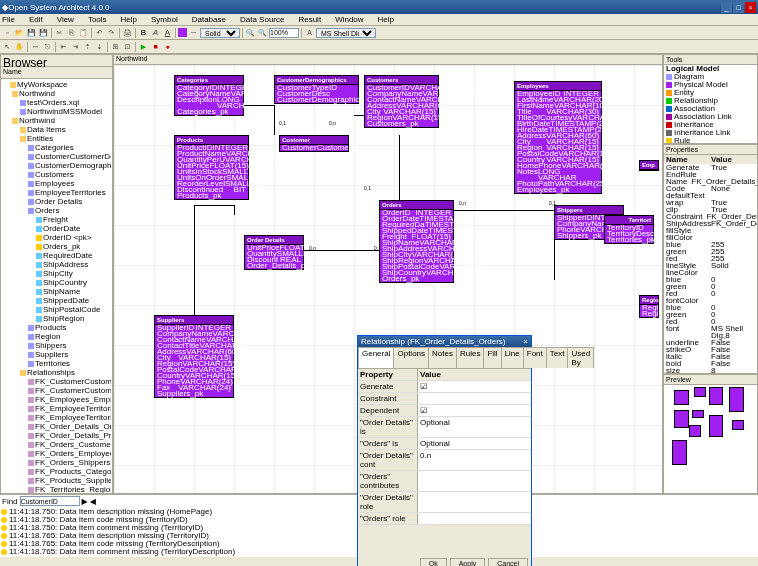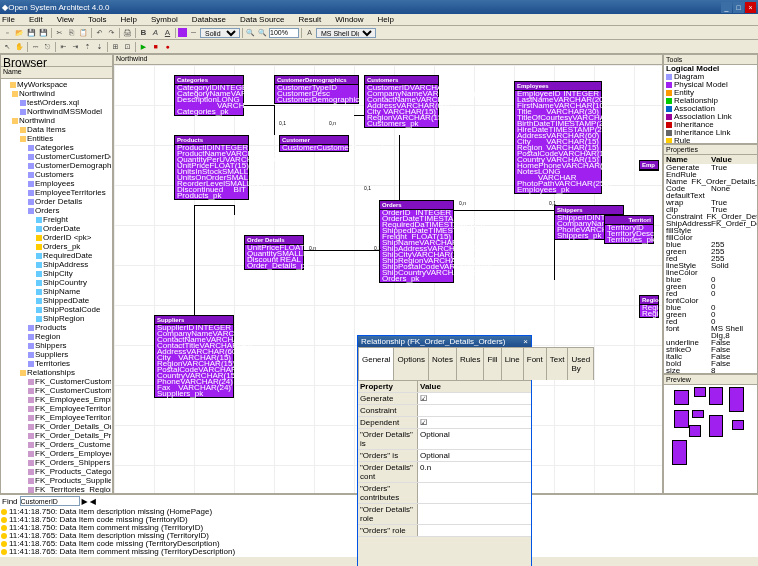--- a/index.html
+++ b/index.html
@@ -45,21 +45,21 @@
 .right .panel{background:#fff;border:1px solid #aca899;flex:1;overflow:hidden}
 .right .phdr{background:#ece9d8;font-size:7px;padding:1px 2px;border-bottom:1px solid #aca899}
 .right .plist{font-size:6px}
 .right .plist .item{padding:0 2px;display:flex;align-items:center;gap:2px;line-height:8px}
 .right .plist .ic{width:6px;height:6px}
 .preview{height:120px;background:#fff;border:1px solid #aca899;position:relative}
 .preview .pent{position:absolute;background:#a020f0;border:1px solid #000}
 .dialog{position:absolute;left:357px;top:335px;width:175px;background:#ece9d8;border:1px solid #0054e3;z-index:100}
 .dialog .dtitle{background:linear-gradient(#3a6ea5,#1e4d8b);color:#fff;font-size:7px;padding:1px 3px;display:flex;justify-content:space-between}
 .dialog .tabs{display:flex;border-bottom:1px solid #aca899;font-size:6px}
-.dialog .tabs span{padding:7px 3px;border:1px solid #aca899;border-bottom:none;background:#ece9d8;margin-right:-1px}
+.dialog .tabs span{padding:1px 3px;border:1px solid #aca899;border-bottom:none;background:#ece9d8;margin-right:-1px}
 .dialog .tabs span.active{background:#fff}
 .dialog .props{background:#fff;font-size:6px}
 .dialog .props .prow{display:flex;border-bottom:1px solid #ddd}
 .dialog .props .prow .pk{width:60px;padding:1px 2px;background:#ece9d8;border-right:1px solid #aca899}
 .dialog .props .prow .pv{flex:1;padding:1px 2px}
 .dialog .btns{display:flex;justify-content:flex-end;gap:3px;padding:3px}
 .dialog .btns button{font-size:7px;padding:1px 8px;background:#ece9d8;border:1px solid #aca899}
 .bottom{background:#fff;border-top:1px solid #aca899}
 .bottom .tabs{display:flex;font-size:7px;background:#ece9d8;height:10px;border-bottom:1px solid #aca899}
 .bottom .tabs span{padding:0 4px;border-right:1px solid #aca899}

